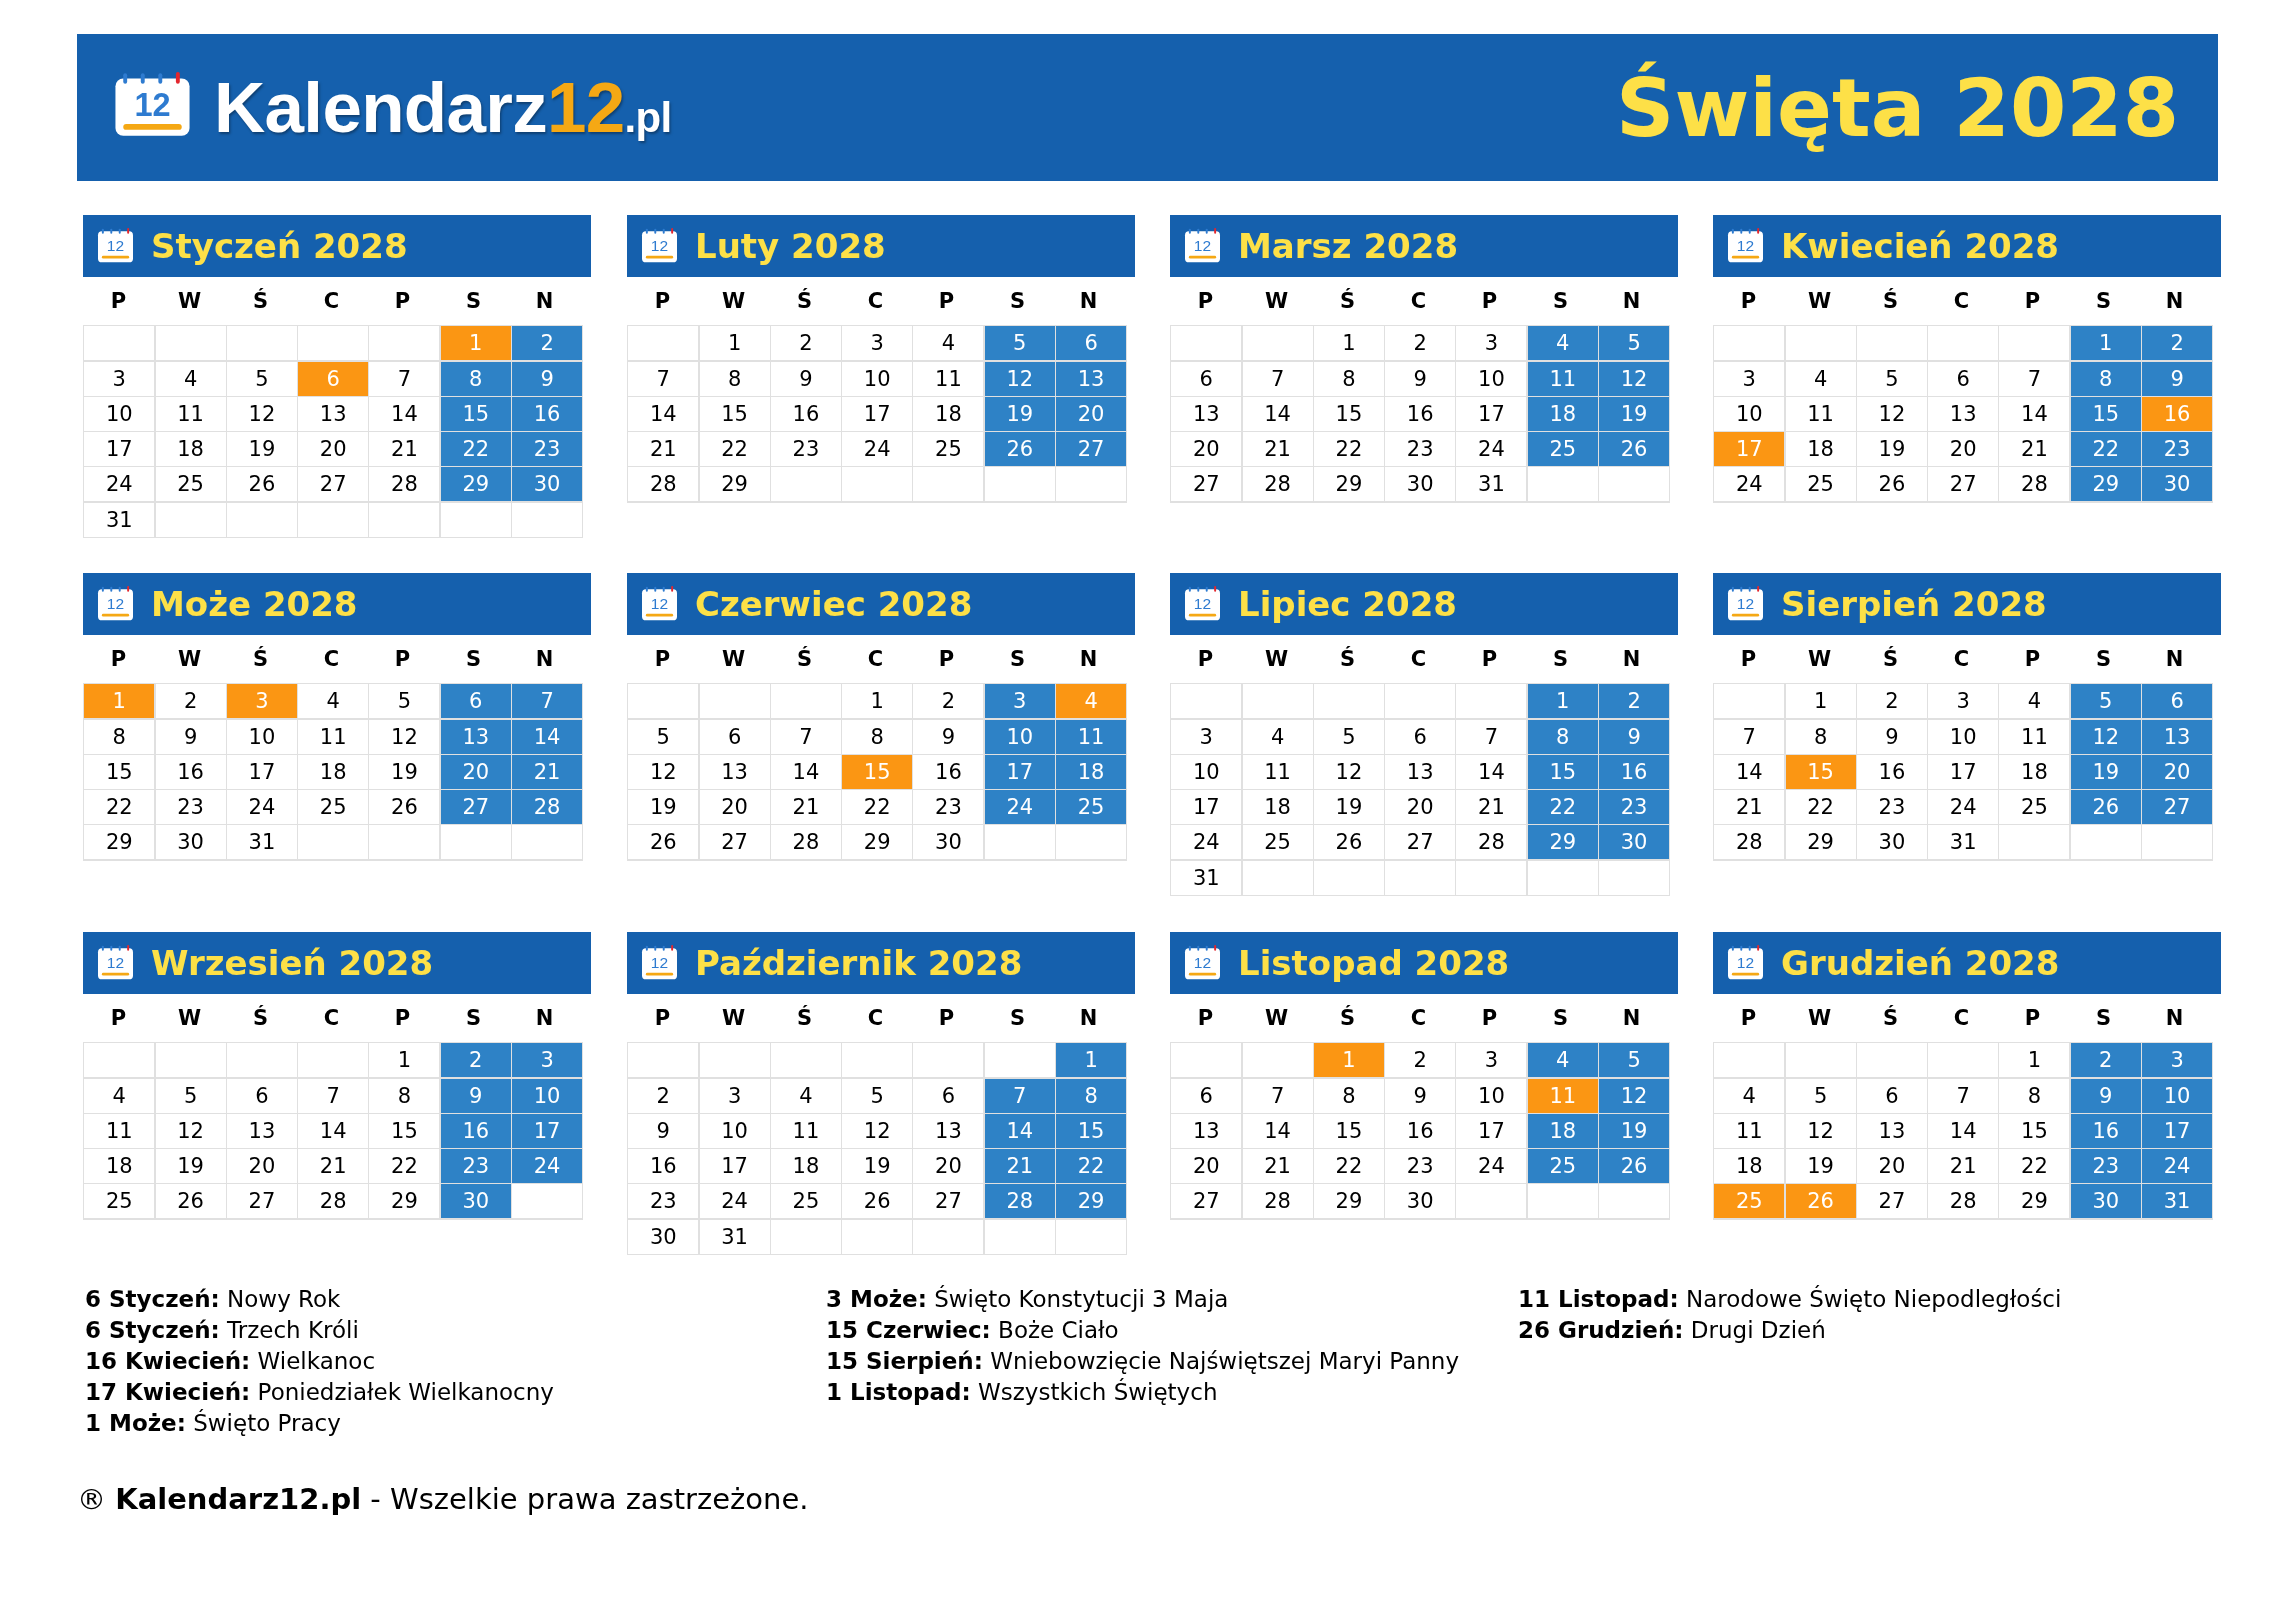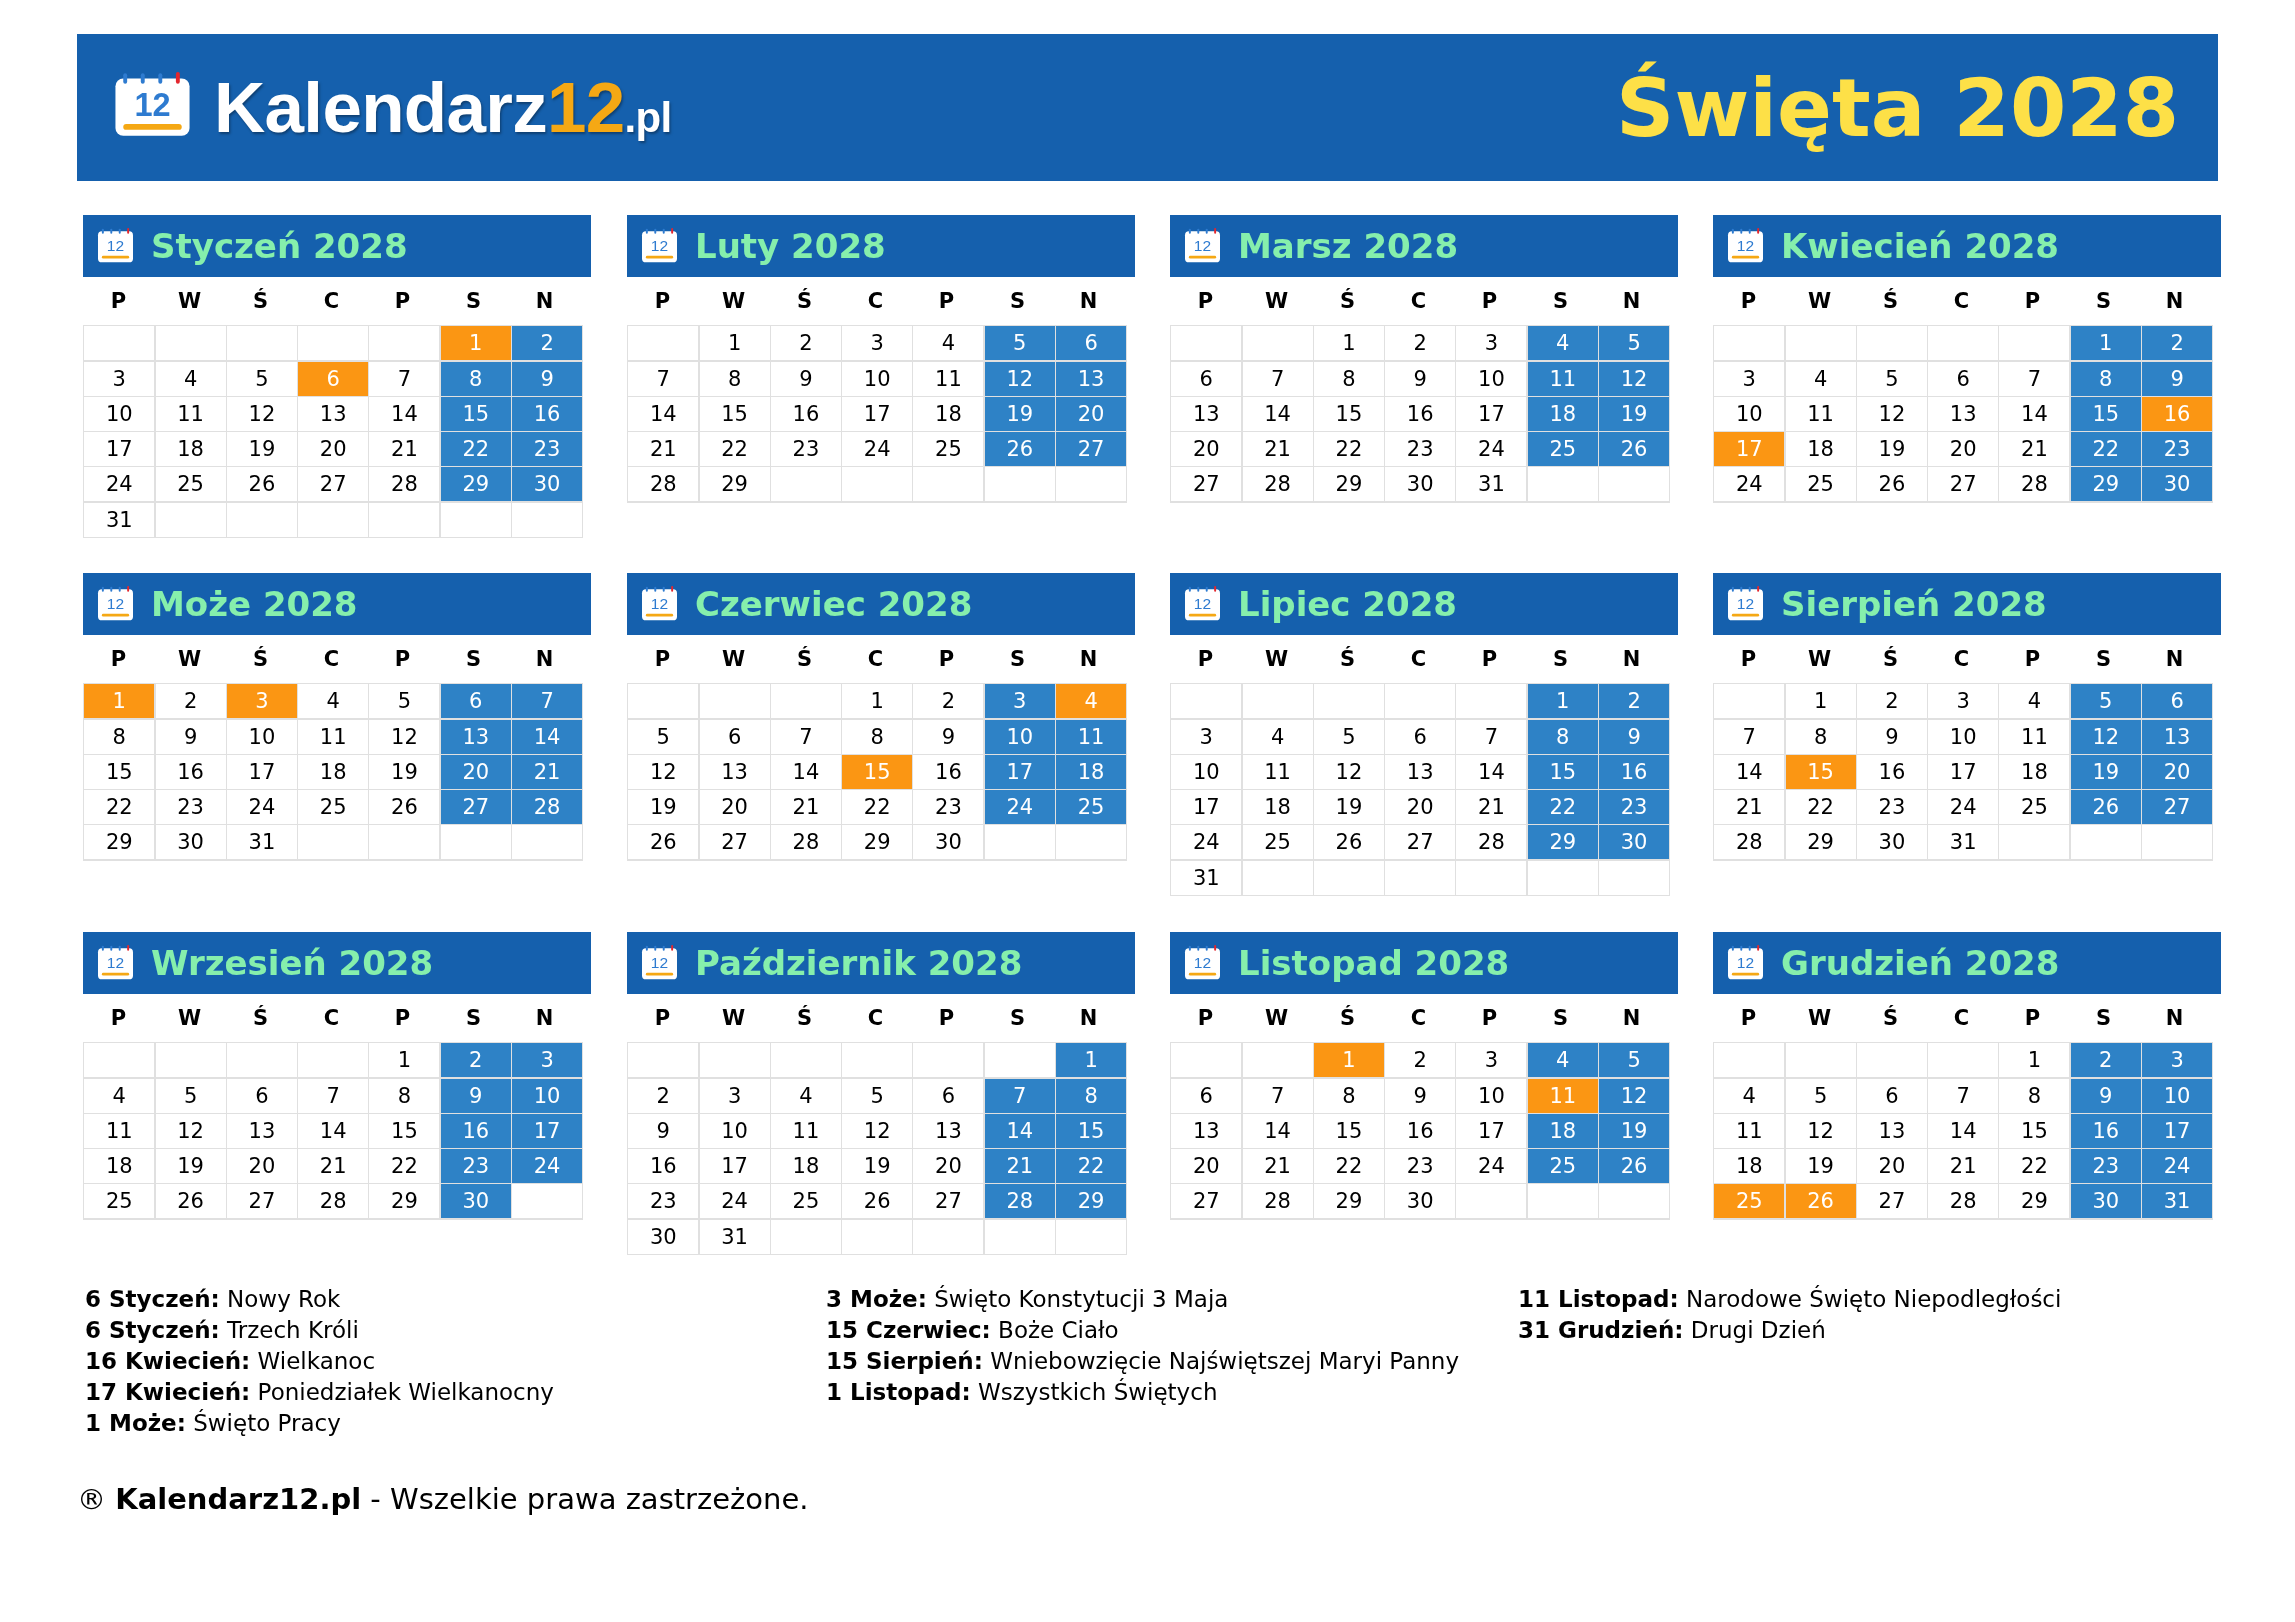--- a/index.html
+++ b/index.html
@@ -11,21 +11,21 @@
                font-weight:bold; font-size:71px; color:#fff; letter-spacing:-0.7px; line-height:79px;
                text-shadow:1.3px 2px 2.6px rgba(0,0,0,0.35); }
   .logo-text .num { color:#F5A814; }
   .logo-text .tld { font-size:42px; }
   .banner-title { position:absolute; right:39px; top:25px; font-weight:bold; font-size:81px; color:#fde047;
                   line-height:98px; }
 
   .month { position:absolute; width:508px; }
   .month-header { height:62px; background:#1560AD; position:relative; }
   .month-header .mi { position:absolute; left:14.4px; top:13px; width:37px; height:35px; }
-  .month-title { position:absolute; left:68px; top:9.2px; font-weight:bold; font-size:34px; color:#86efac; line-height:44px; }
+  .month-title { position:absolute; left:68px; top:9.2px; font-weight:bold; font-size:34px; color:#fde047; line-height:44px; }
   .dow-row { display:grid; grid-template-columns:repeat(7, 71px); height:48px; align-items:center; }
   .dow { text-align:center; font-weight:bold; font-size:21px; }
   .grid { display:grid; grid-template-columns:repeat(7, 70px); grid-auto-rows:34px; gap:1.3px;
           background:#E0E0E0; padding:1.3px; width:max-content; }
   .cell { background:#fff; display:flex; align-items:center; justify-content:center; font-size:21px; color:#000; }
   .cell.we { background:#2E82C6; color:#fff; }
   .cell.hol { background:#FB9613; color:#fff; }
 
   .legend-col { position:absolute; top:1284px; font-size:23px; line-height:31px; }
   .legend-col b { font-weight:bold; }
@@ -802,18 +802,18 @@
       <div><b>1 Może:</b> <span>Święto Pracy</span></div>
     </div>
     <div class="legend-col" style="left: 802px; margin-left: 24px;">
       <div><b>3 Może:</b> <span>Święto Konstytucji 3 Maja</span></div>
       <div><b>15 Czerwiec:</b> <span>Boże Ciało</span></div>
       <div><b>15 Sierpień:</b> <span>Wniebowzięcie Najświętszej Maryi Panny</span></div>
       <div><b>1 Listopad:</b> <span>Wszystkich Świętych</span></div>
     </div>
     <div class="legend-col" style="left: 1518px;">
       <div><b>11 Listopad:</b> <span>Narodowe Święto Niepodległości</span></div>
-      <div><b>31 Grudzień:</b> <span>Drugi Dzień</span></div>
+      <div><b>26 Grudzień:</b> <span>Drugi Dzień</span></div>
     </div>
   </div>
 
 <div class="footer"><span>®</span> <b>Kalendarz12.pl</b><span> - Wszelkie prawa zastrzeżone.</span></div>
 
 
 </body></html>

